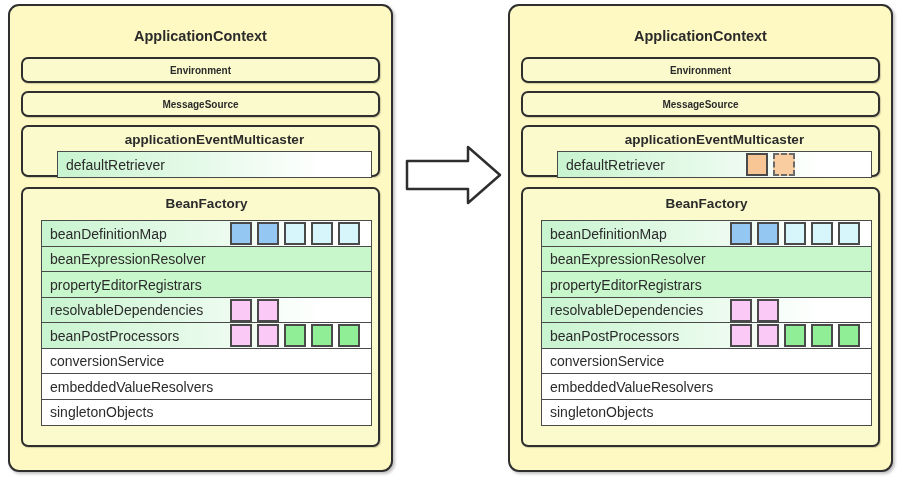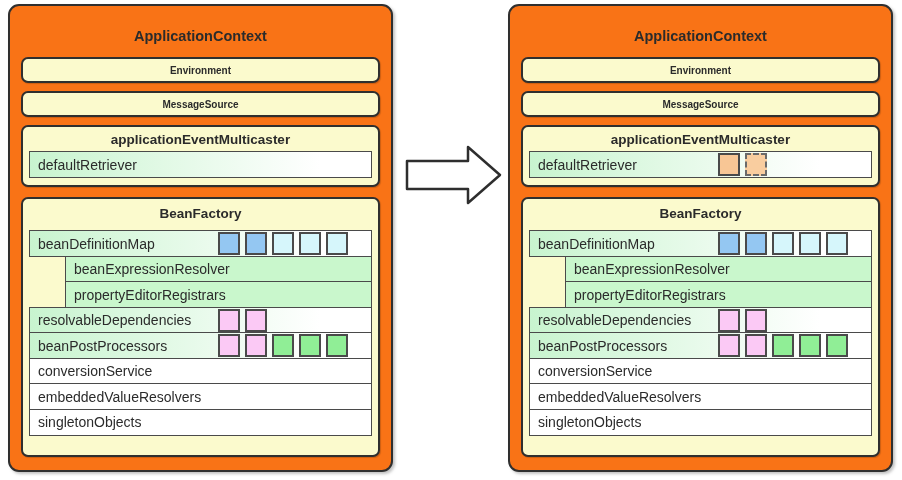--- a/index.html
+++ b/index.html
@@ -3,51 +3,51 @@
 <meta charset="utf-8">
 <style>
   html,body{margin:0;padding:0;}
   body{
     width:902px;height:480px;position:relative;background:#ffffff;
     font-family:"Liberation Sans","DejaVu Sans",sans-serif;color:#2b2b2b;
     overflow:hidden;
   }
   .panel{
     position:absolute;top:4px;width:385px;height:468px;box-sizing:border-box;
-    background:#f97316;border:2px solid #2f2f2f;border-radius:11px;
+    background:#fef9c3;border:2px solid #2f2f2f;border-radius:11px;
     box-shadow:2px 2px 3px rgba(120,120,120,.45);
   }
   .panel.before{left:8px}
   .panel.after{left:508px}
   .panel-title{margin:22px 0 13px;text-align:center;font-weight:bold;font-size:14.5px;}
   .pill{
     margin:0 11px 8px;height:26px;box-sizing:border-box;
     border:2px solid #2f2f2f;border-radius:7px;background:#FBFACD;
     box-shadow:1px 1px 1px rgba(0,0,0,.18);
     display:flex;align-items:center;justify-content:center;
     font-weight:bold;font-size:10px;
   }
   .group{
     margin:8px 11px 0;box-sizing:border-box;
     border:2px solid #2f2f2f;border-radius:7px;background:#FBFACD;
     box-shadow:1px 1px 1px rgba(0,0,0,.18);
   }
-  .group.aem{height:62px;}
-  .group.bf{height:260px;margin-top:10px;}
+  .group.aem{height:52px;padding-left:28px;}
+  .group.bf{height:260px;margin-top:10px;padding-left:12px;}
   .group-title{text-align:center;font-weight:bold;font-size:13.5px;padding:5px 0 4px;}
   .bf .group-title{padding:7px 0 9px;}
   .rows{margin:0 6px;}
   .row{
     position:relative;height:27px;box-sizing:border-box;
     border:1.5px solid #4a4a4a;display:flex;align-items:center;
     padding-left:8px;font-size:14px;
   }
   .row + .row{margin-top:-1.5px;}
   .bg-grad{background:linear-gradient(90deg,#C8F4CF 0%,#FFFFFF 85%);}
-  .bg-solid{background:#C9F7CC;margin-left:36px;}
+  .bg-solid{background:#C9F7CC;}
   .bg-white{background:#FFFFFF;}
   .squares{position:absolute;left:188px;top:1px;display:flex;gap:5px;}
   .square{width:18px;height:19px;border:2px solid #4a4a4a;display:inline-block;box-sizing:content-box;}
   .arrow{position:absolute;left:402px;top:144px;}
 </style>
 </head>
 <body>
 
 <section class="panel before">
   <div class="panel-title">ApplicationContext</div>

